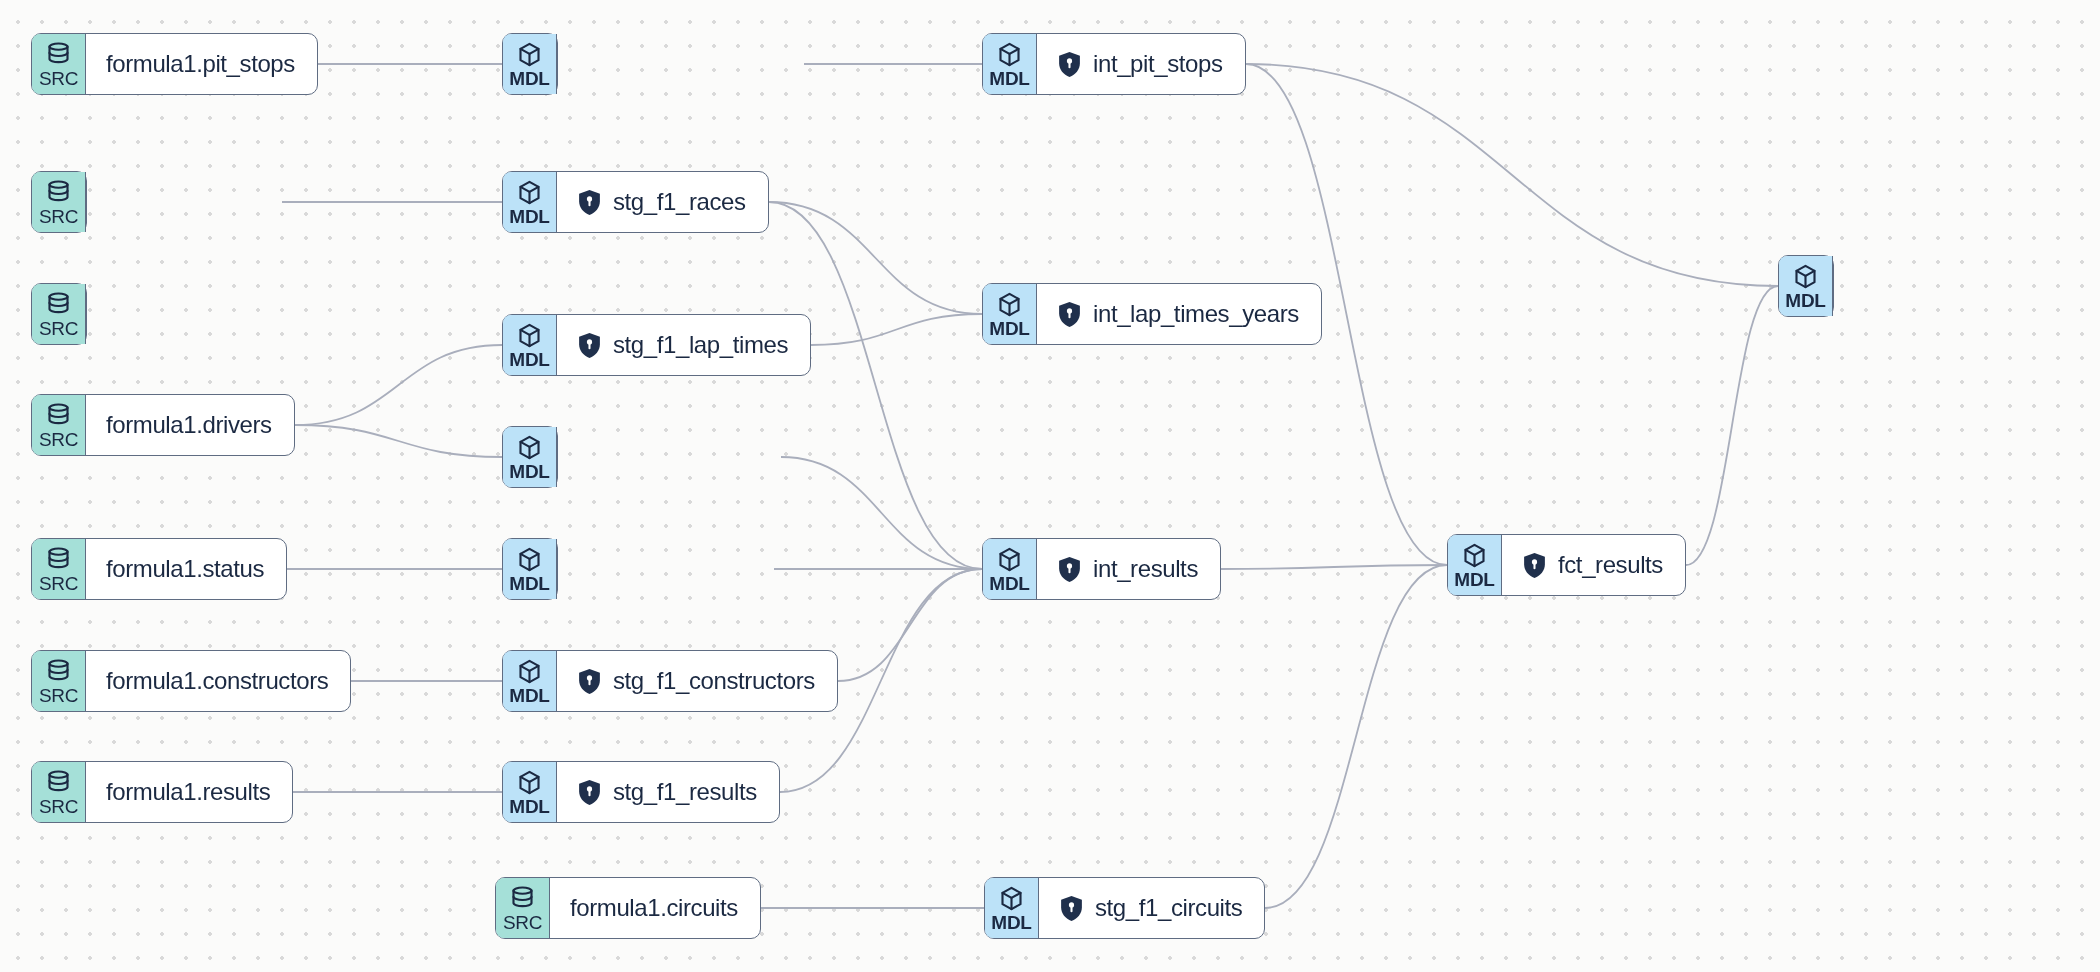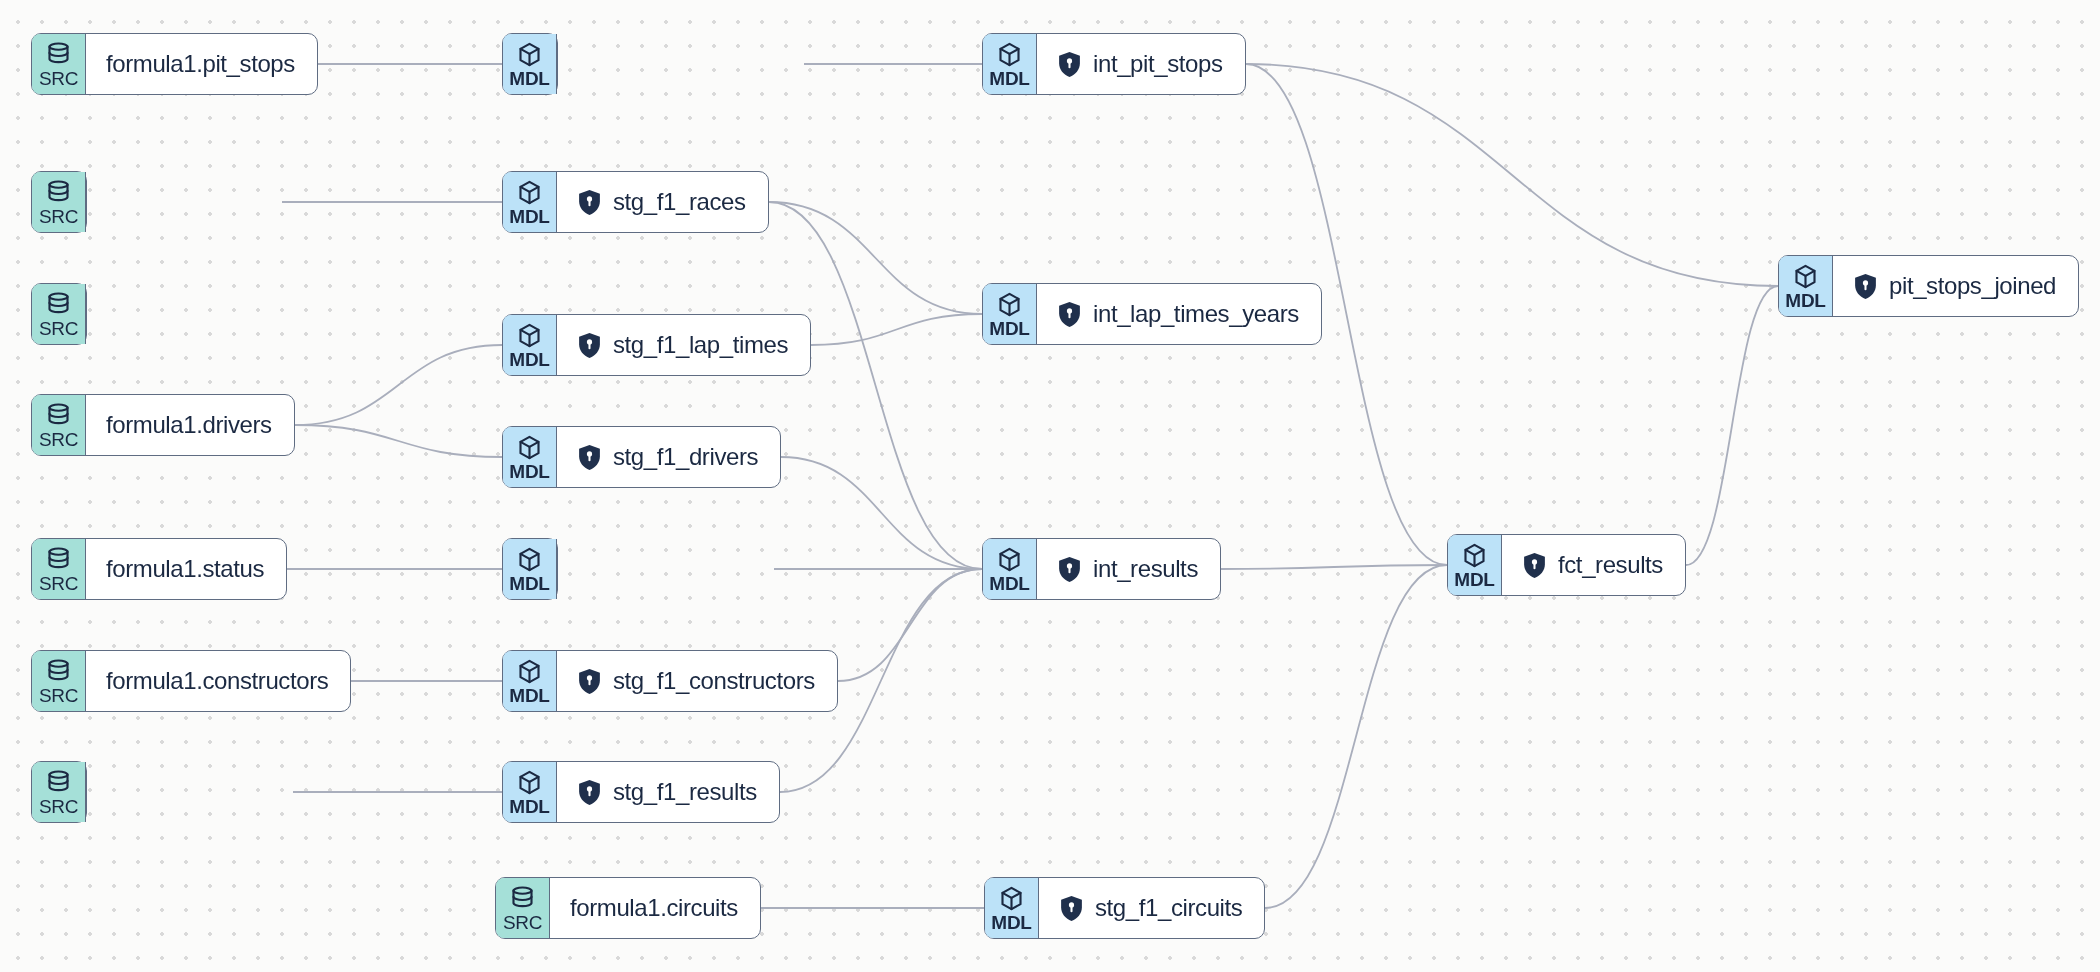--- a/index.html
+++ b/index.html
@@ -224,30 +224,20 @@
     <div class="badge">
       <span class="icon">
           <svg viewBox="0 0 24 24" fill="none" stroke-width="1.9" stroke-linecap="round" stroke-linejoin="round">
             <path d="M12 2.6 20 7v10l-8 4.4L4 17V7z"></path>
             <path d="M4 7l8 4.5L20 7"></path>
             <path d="M12 11.5V21.4"></path>
           </svg>
         </span>
       <span class="badge-label">MDL</span>
     </div>
-    <div class="body">
-      <span class="shield">
-          <svg viewBox="0 0 24 26" fill="#20304c" stroke="none">
-            <path d="M12 1 22 4.6v7.1c0 6.2-4.2 11-10 13.3C6.2 22.7 2 17.9 2 11.7V4.6z"></path>
-            <circle cx="12" cy="9.6" r="2.5" fill="#ffffff"></circle>
-            <rect x="11" y="11" width="2" height="5.6" rx="1" fill="#ffffff"></rect>
-          </svg>
-        </span>
-      <span class="label">pit_stops_joined</span>
-    </div>
   </div>
     <div class="node model" style="left: 502px; top: 314px;">
     <div class="badge">
       <span class="icon">
           <svg viewBox="0 0 24 24" fill="none" stroke-width="1.9" stroke-linecap="round" stroke-linejoin="round">
             <path d="M12 2.6 20 7v10l-8 4.4L4 17V7z"></path>
             <path d="M4 7l8 4.5L20 7"></path>
             <path d="M12 11.5V21.4"></path>
           </svg>
         </span>
@@ -284,30 +274,20 @@
     <div class="badge">
       <span class="icon">
           <svg viewBox="0 0 24 24" fill="none" stroke-width="1.9" stroke-linecap="round" stroke-linejoin="round">
             <path d="M12 2.6 20 7v10l-8 4.4L4 17V7z"></path>
             <path d="M4 7l8 4.5L20 7"></path>
             <path d="M12 11.5V21.4"></path>
           </svg>
         </span>
       <span class="badge-label">MDL</span>
     </div>
-    <div class="body">
-      <span class="shield">
-          <svg viewBox="0 0 24 26" fill="#20304c" stroke="none">
-            <path d="M12 1 22 4.6v7.1c0 6.2-4.2 11-10 13.3C6.2 22.7 2 17.9 2 11.7V4.6z"></path>
-            <circle cx="12" cy="9.6" r="2.5" fill="#ffffff"></circle>
-            <rect x="11" y="11" width="2" height="5.6" rx="1" fill="#ffffff"></rect>
-          </svg>
-        </span>
-      <span class="label">stg_f1_drivers</span>
-    </div>
   </div>
     <div class="node source" style="left: 31px; top: 538px;">
     <div class="badge">
       <span class="icon">
           <svg viewBox="0 0 24 24" fill="none" stroke-width="1.9" stroke-linecap="round" stroke-linejoin="round">
             <ellipse cx="12" cy="5" rx="8" ry="2.8"></ellipse>
             <path d="M4 5v5.5c0 1.55 3.58 2.8 8 2.8s8-1.25 8-2.8V5"></path>
             <path d="M4 10.5V16c0 1.55 3.58 2.8 8 2.8s8-1.25 8-2.8v-5.5"></path>
           </svg>
         </span>
@@ -416,20 +396,24 @@
     <div class="badge">
       <span class="icon">
           <svg viewBox="0 0 24 24" fill="none" stroke-width="1.9" stroke-linecap="round" stroke-linejoin="round">
             <ellipse cx="12" cy="5" rx="8" ry="2.8"></ellipse>
             <path d="M4 5v5.5c0 1.55 3.58 2.8 8 2.8s8-1.25 8-2.8V5"></path>
             <path d="M4 10.5V16c0 1.55 3.58 2.8 8 2.8s8-1.25 8-2.8v-5.5"></path>
           </svg>
         </span>
       <span class="badge-label">SRC</span>
     </div>
+    <div class="body">
+
+      <span class="label">formula1.results</span>
+    </div>
   </div>
     <div class="node model" style="left: 502px; top: 761px;">
     <div class="badge">
       <span class="icon">
           <svg viewBox="0 0 24 24" fill="none" stroke-width="1.9" stroke-linecap="round" stroke-linejoin="round">
             <path d="M12 2.6 20 7v10l-8 4.4L4 17V7z"></path>
             <path d="M4 7l8 4.5L20 7"></path>
             <path d="M12 11.5V21.4"></path>
           </svg>
         </span>

